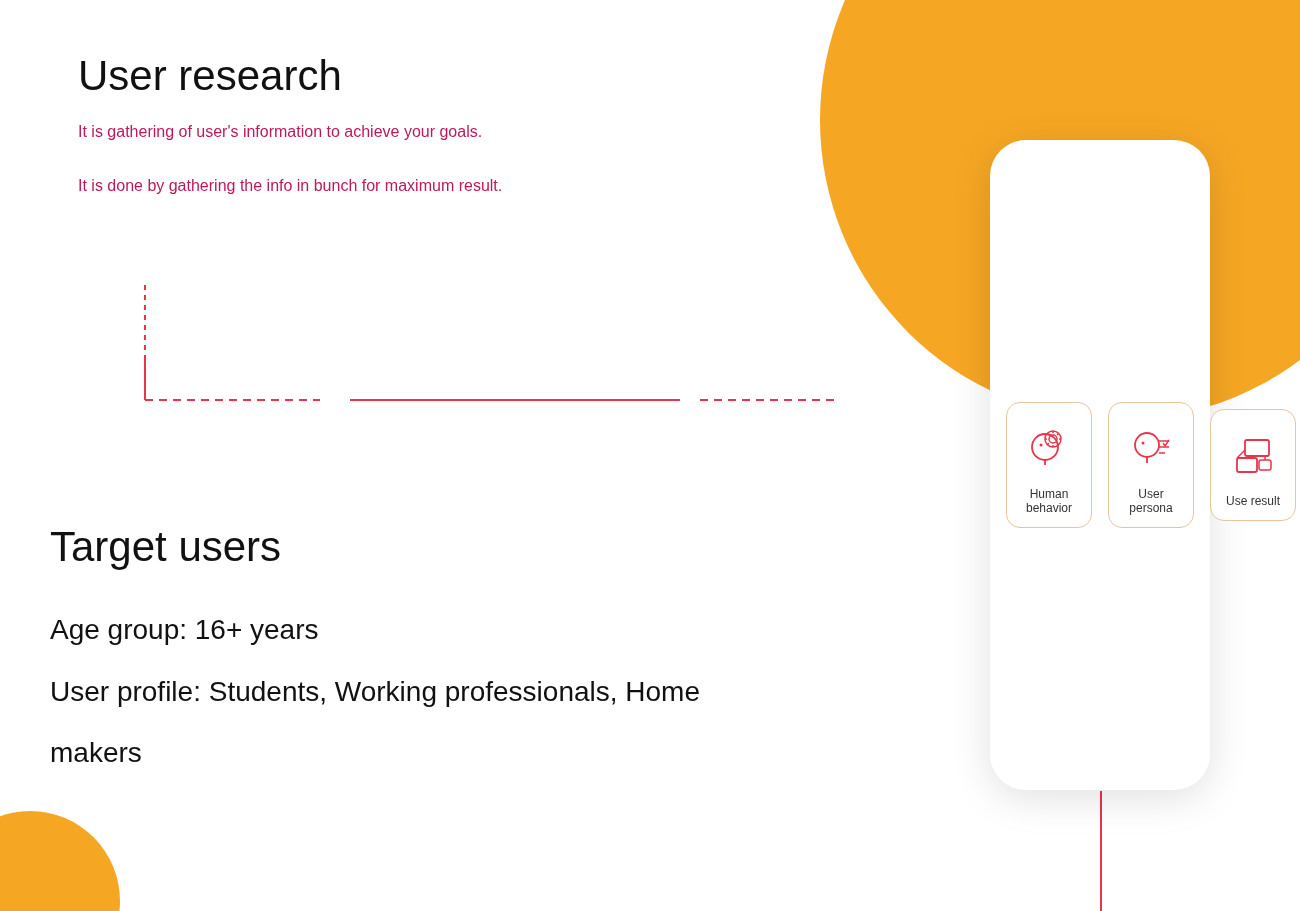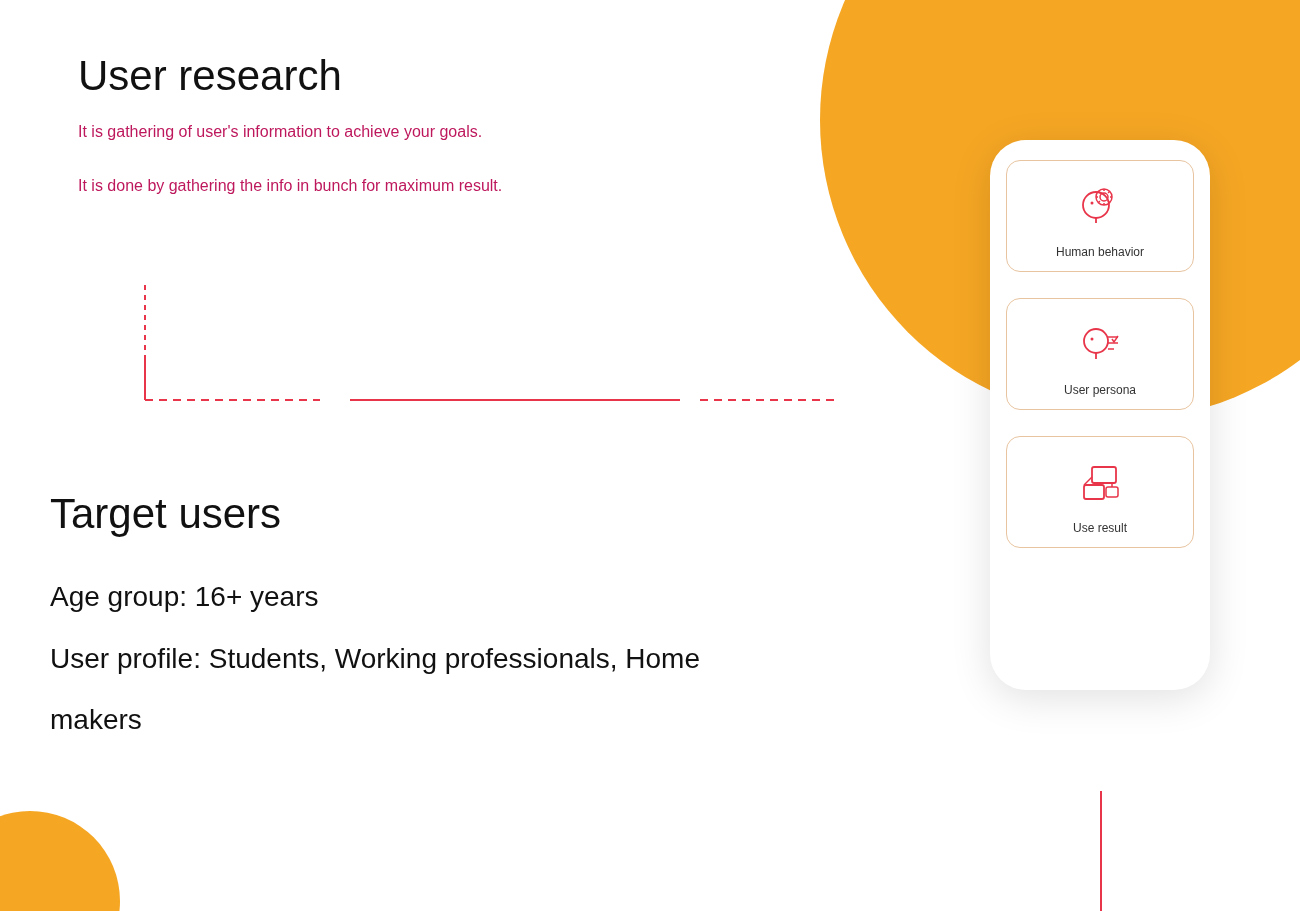--- a/index.html
+++ b/index.html
@@ -83,44 +83,44 @@
       left: 50px;
       width: 700px;
       z-index: 1;
     }
 
     .target-title {
       font-size: 42px;
       font-weight: 400;
       color: #111111;
       margin-bottom: 28px;
+      margin-top: 33px;
     }
 
     .target-info {
       font-size: 28px;
       color: #111111;
       line-height: 2.2;
     }
 
     
     .phone-mockup {
       position: absolute;
       top: 140px;
       right: 90px;
       width: 220px;
-      height: 550px;
+      height: 650px;
       background: #ffffff;
       border-radius: 36px;
       box-shadow: 0 8px 40px rgba(0,0,0,0.12);
       z-index: 2;
       display: flex;
-      flex-direction: column;
       align-items: center;
       padding: 20px 16px;
-      gap: 26px;
+      gap: 16px;
     }
 
     .card-item {
       width: 100%;
       border: 1.5px solid #e8c4a0;
       border-radius: 14px;
       padding: 16px 12px 12px;
       display: flex;
       flex-direction: column;
       align-items: center;

